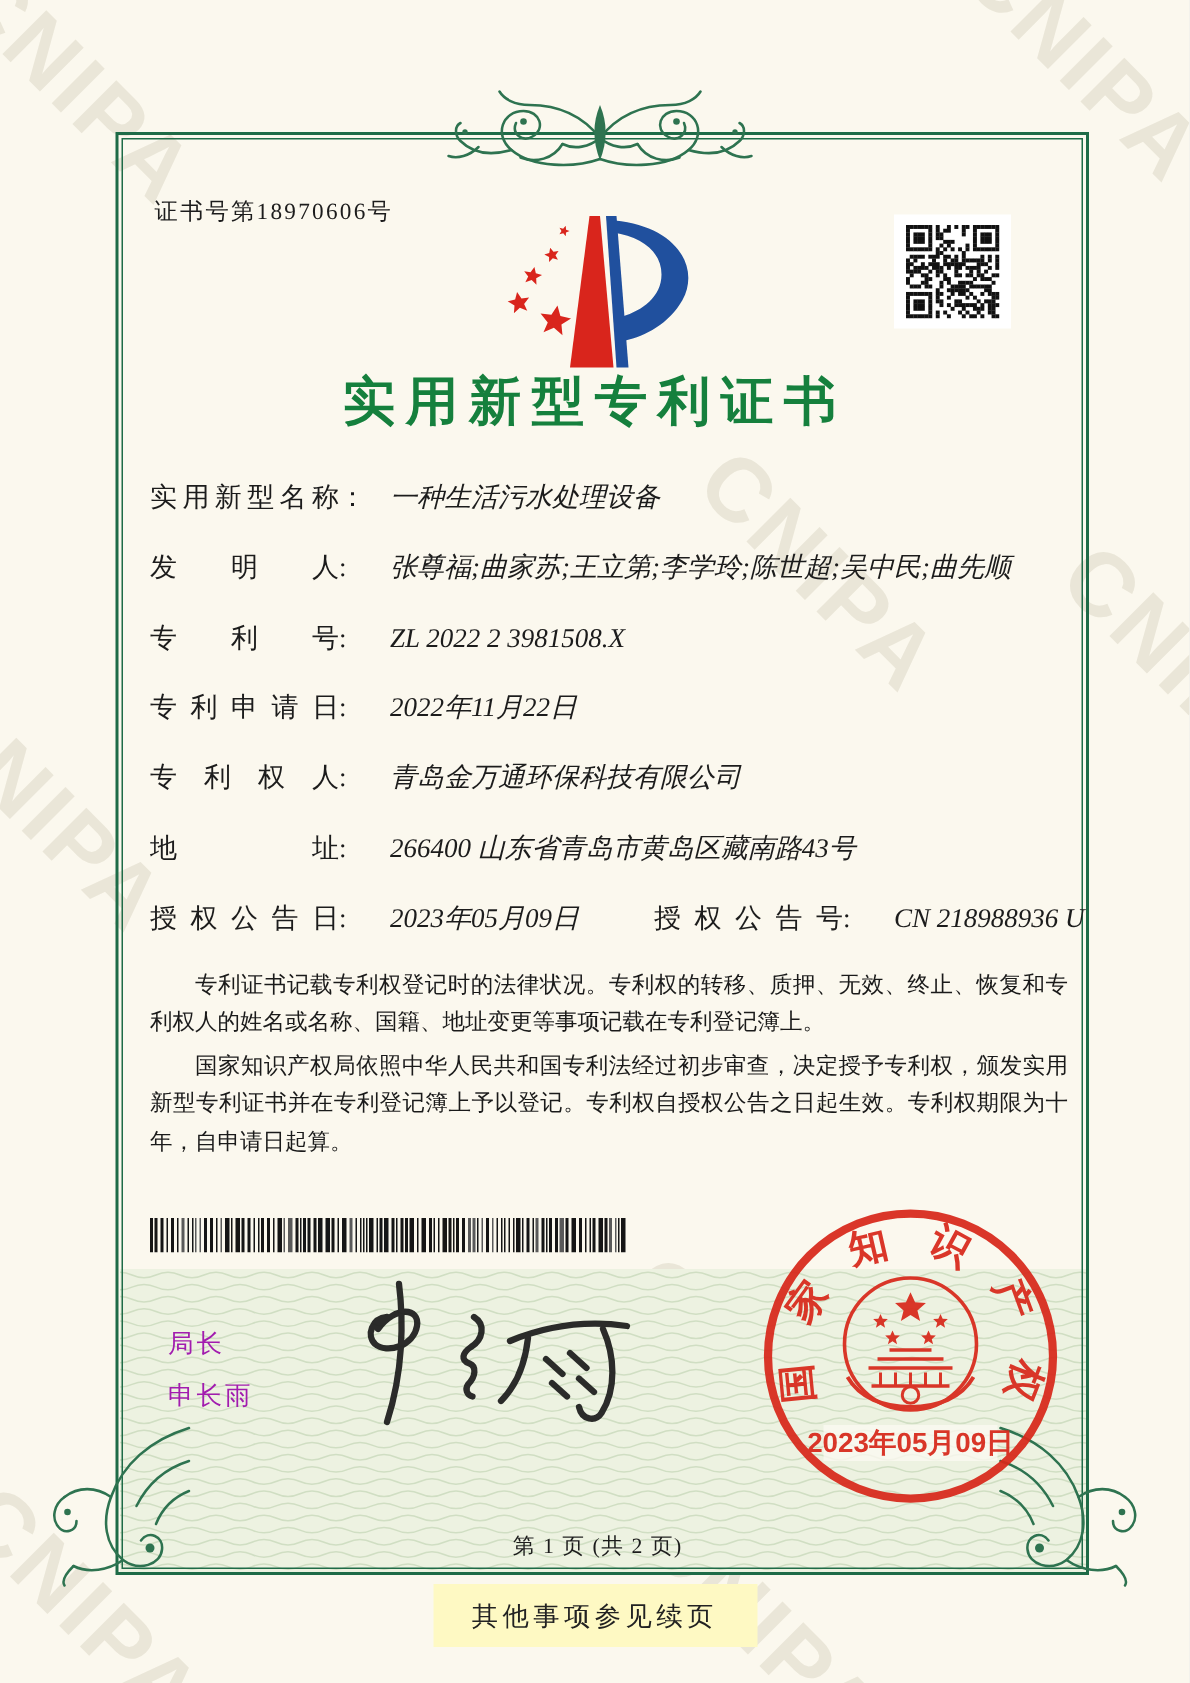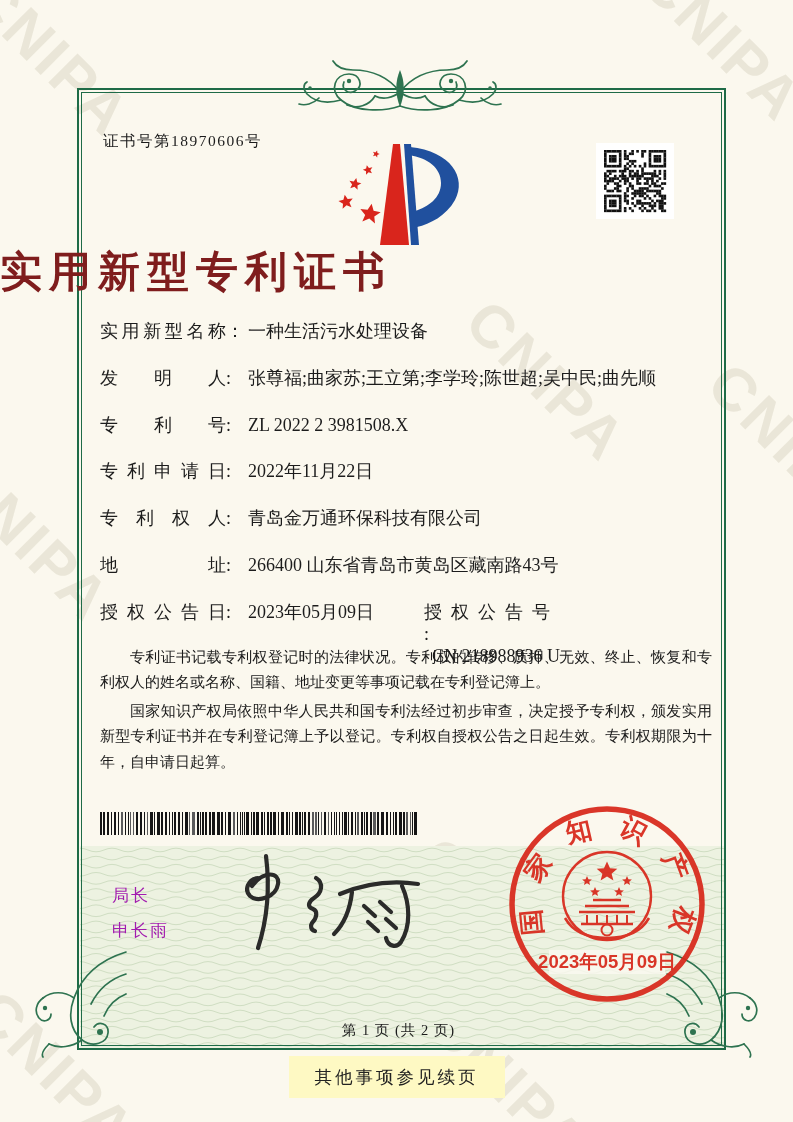--- a/index.html
+++ b/index.html
@@ -34,31 +34,31 @@
   .frame-inner{position:absolute;inset:2px;border:1px solid var(--green);}
   .ornament{position:absolute;z-index:2;pointer-events:none;}
   #orn-top{left:283px;top:60px;}
   #orn-bl{left:30px;top:946px;}
   #orn-br{left:663px;top:946px;transform:scaleX(-1);}
   
   .cert-no{position:absolute;left:103px;top:131px;font-size:15.5px;letter-spacing:1.5px;z-index:3;}
   .logo{position:absolute;left:331px;top:140px;z-index:3;}
   .qr{position:absolute;left:596px;top:143px;background:#ffffff;z-index:3;}
   .title{
-    position:absolute;left:0;right:0;top:244px;
-    font-size:42px;font-weight:bold;letter-spacing:7px;color:#7f1d1d;z-index:3;
+    position:absolute;left:0;right:0;top:244px;text-align:center;
+    font-size:35px;font-weight:bold;letter-spacing:7px;color:#15803d;z-index:3;
   }
   
   .fields{position:absolute;left:100px;top:320px;width:615px;z-index:3;font-size:18px;}
   .frow{height:46.8px;display:flex;align-items:flex-start;line-height:22px;}
   .f-label{display:inline-block;width:126px;text-align:justify;text-align-last:justify;flex:0 0 auto;}
   .f-colon{display:inline-block;width:14px;text-align:left;flex:0 0 auto;}
-  .f-value{margin-left:8px;white-space:nowrap;}
+  .f-value{margin-left:20px;white-space:nowrap;font-style:italic;}
   .f-value.fixed{width:158px;flex:0 0 auto;}
-  .pair2{display:flex;margin-left:18px;flex-direction:column;}
+  .pair2{display:flex;margin-left:18px;}
   
   .body-text{
     position:absolute;left:100px;top:645px;width:612px;z-index:3;
     font-size:15px;line-height:25.4px;text-align:justify;color:#1a1a1a;
   }
   .body-text p{margin:0;text-indent:2em;}
   .body-text p + p{margin-top:3px;}
   
   .barcode{position:absolute;left:100px;top:812px;z-index:3;}
   .signer{

